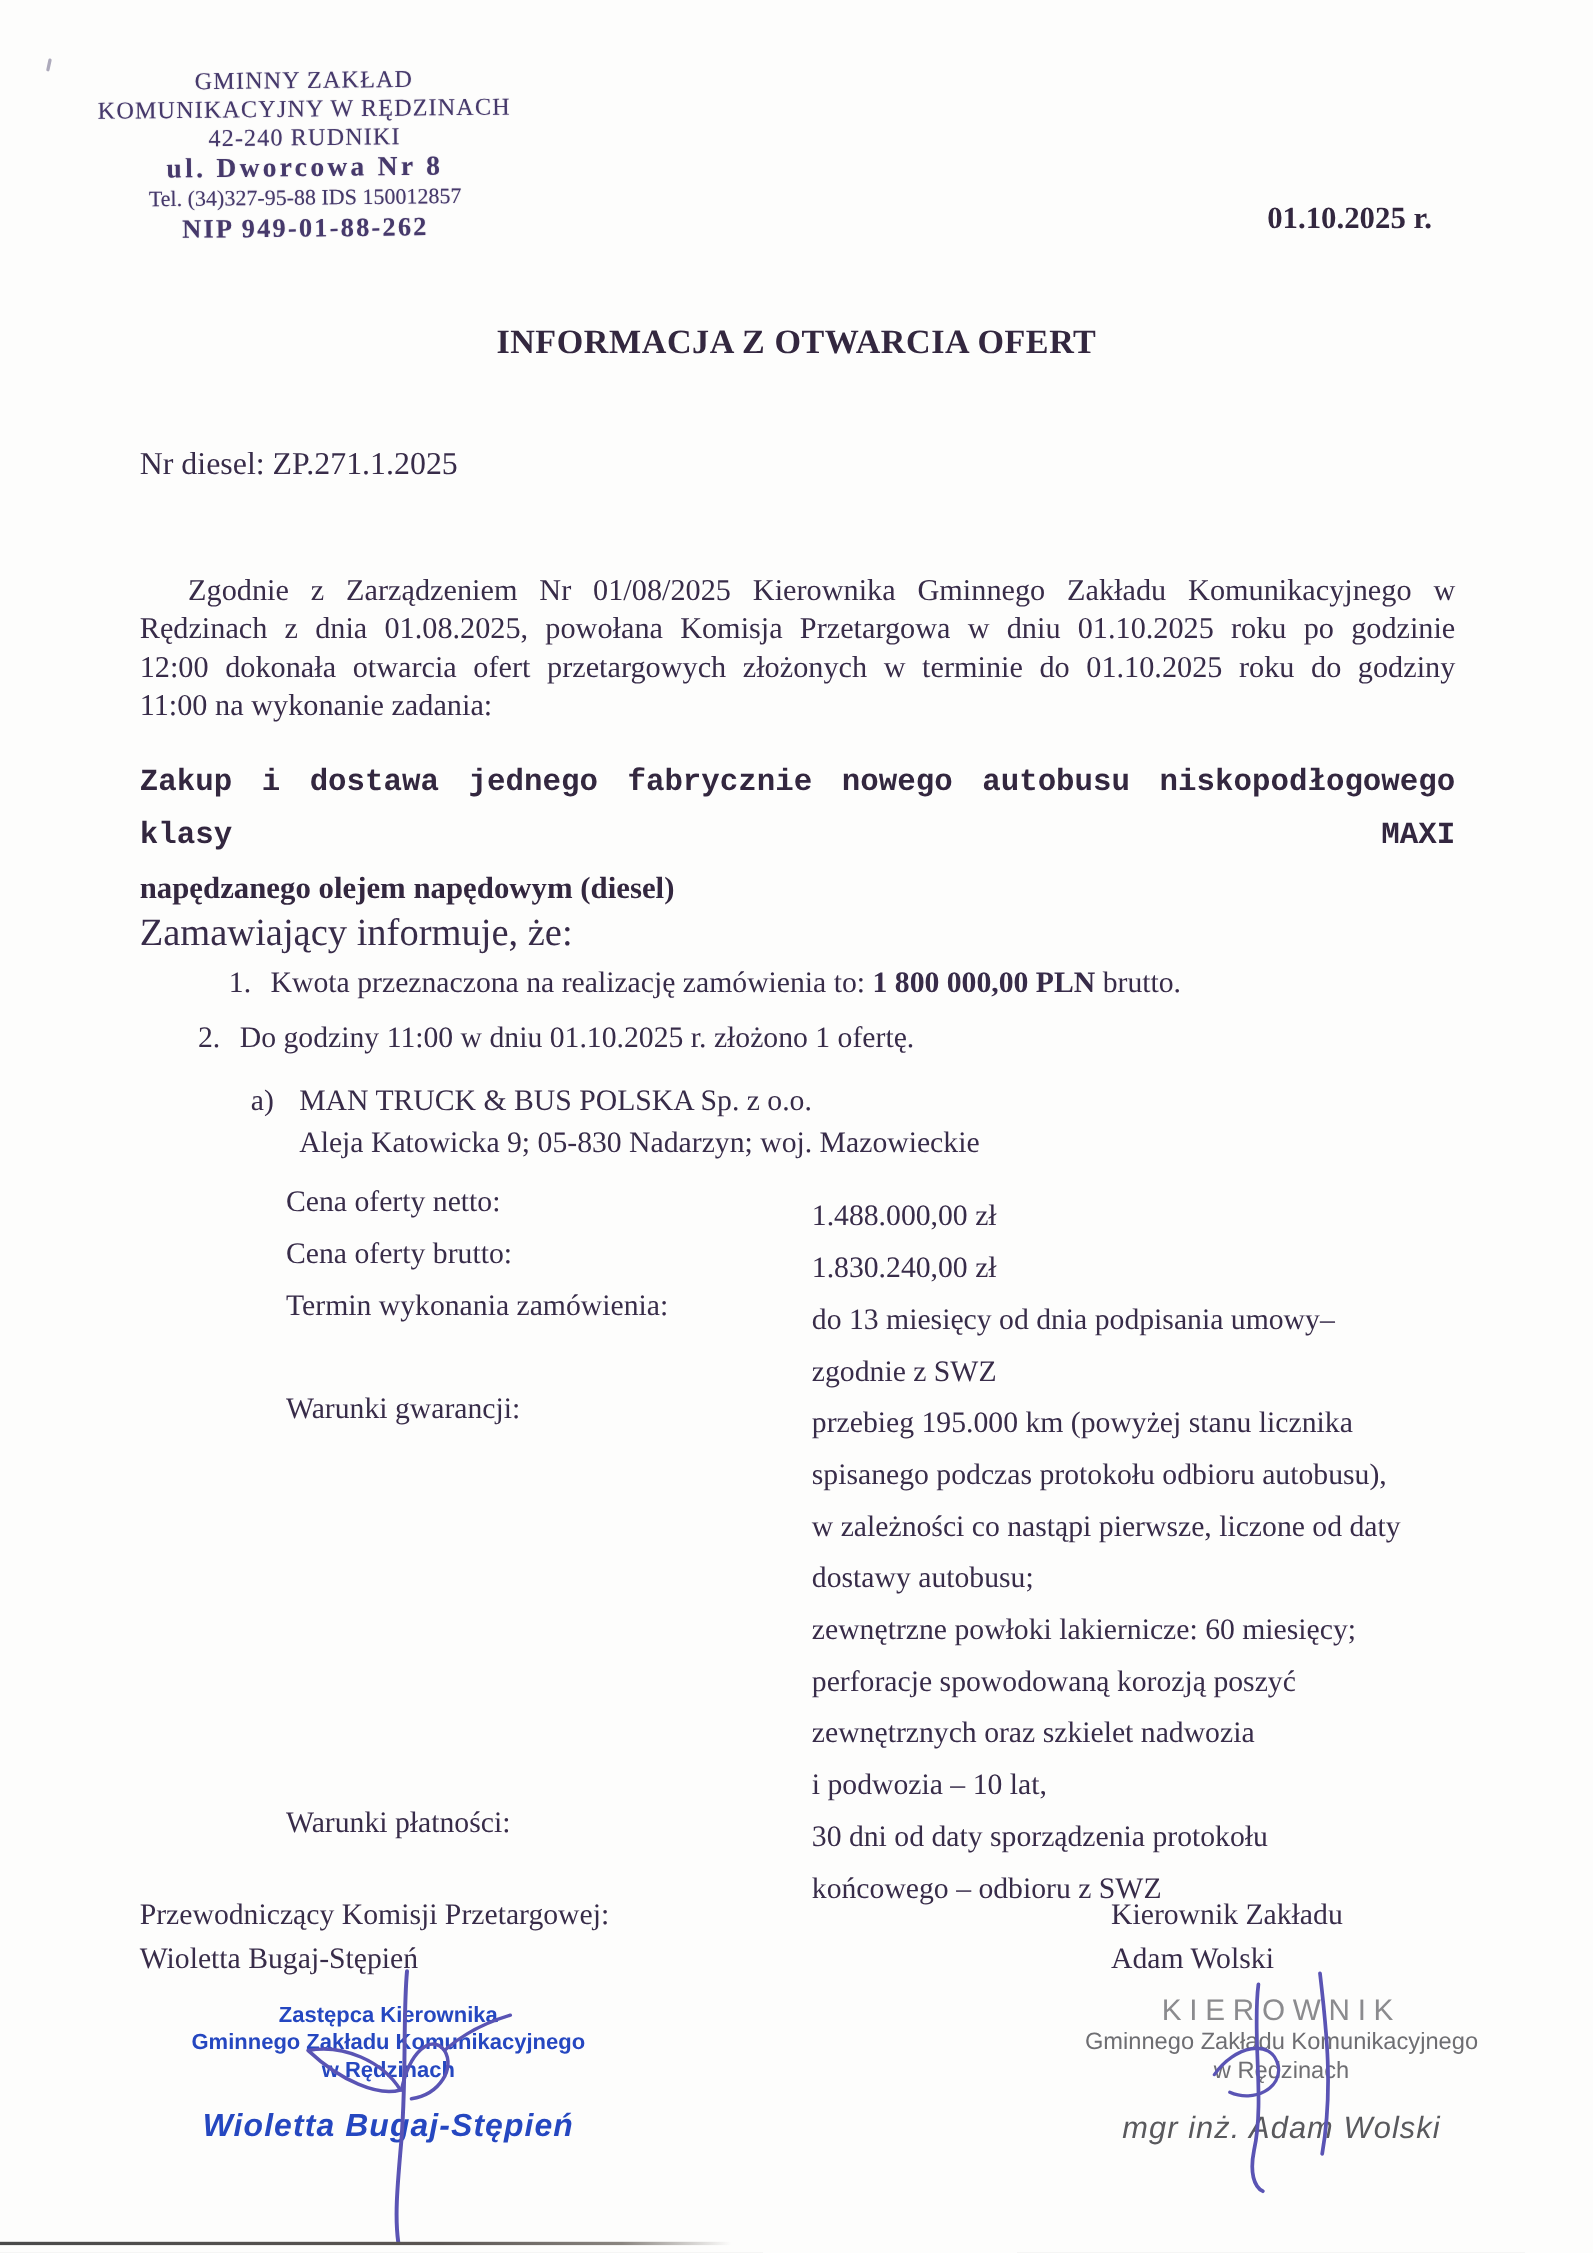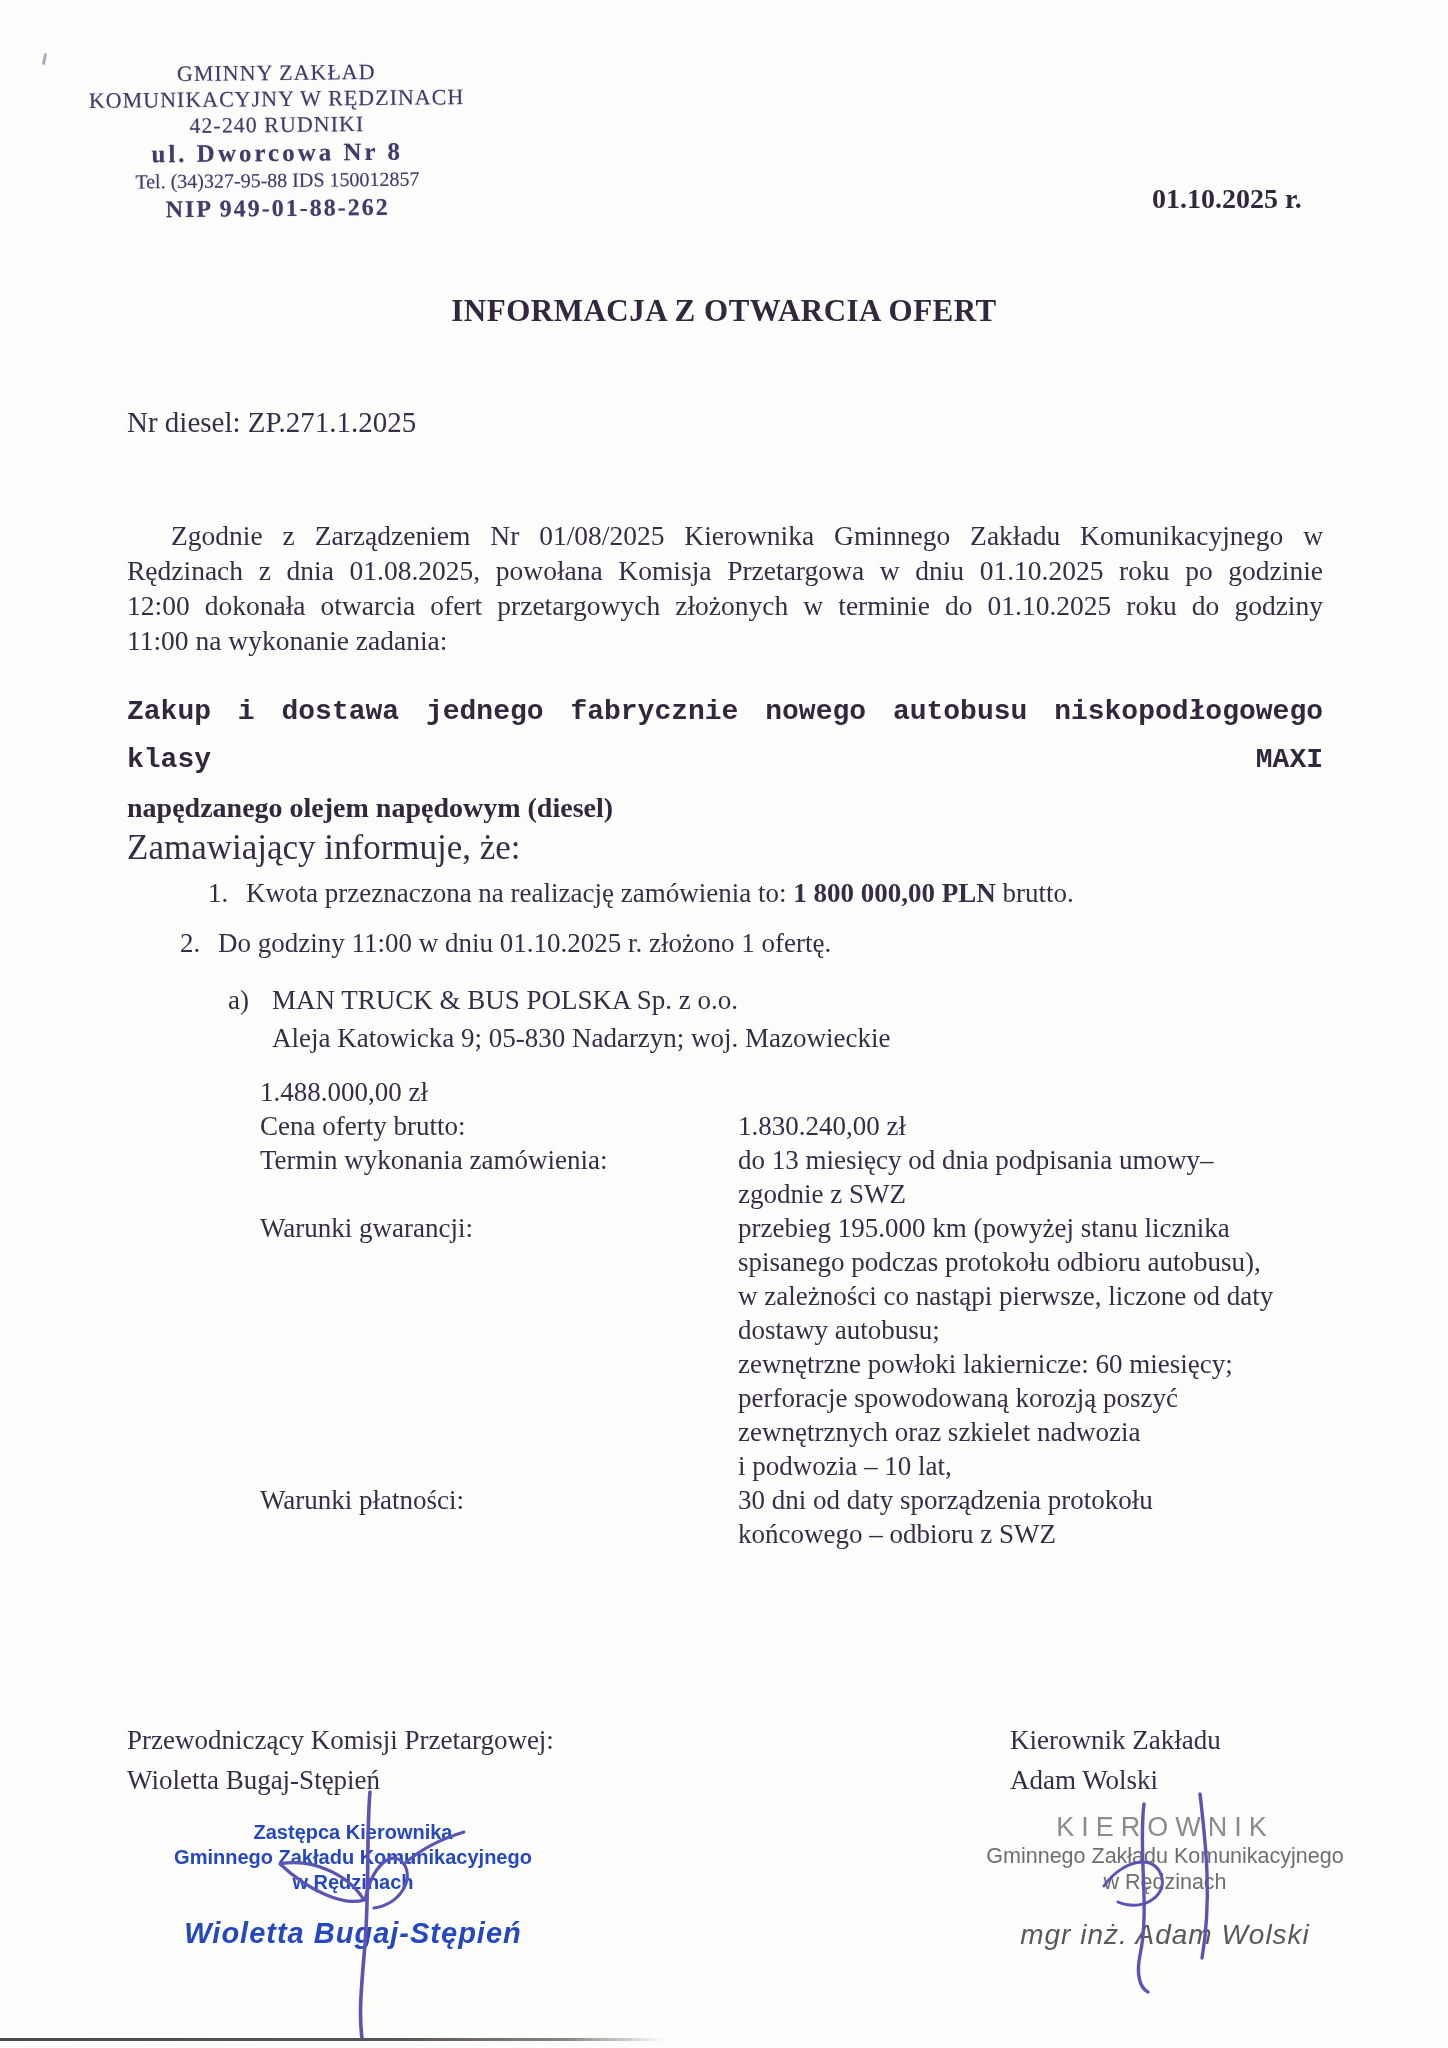--- a/index.html
+++ b/index.html
@@ -58,21 +58,21 @@
   .item-2{left:180px;top:928px;}
   .list-item .num{display:inline-block;width:38px;}
   .offer{position:absolute;left:228px;top:981px;font-size:27px;line-height:38px;}
   .offer .marker{display:inline-block;width:44px;vertical-align:top;}
   .offer .offer-text{display:inline-block;}
   
   .details{position:absolute;left:260px;top:1075px;width:1070px;font-size:27px;}
   .detail-row{display:flex;align-items:flex-start;}
   .detail-label{width:478px;flex:0 0 478px;line-height:34px;}
   .detail-value{width:585px;flex:0 0 585px;line-height:34px;}
-  .detail-value .vline{white-space:nowrap;}
+  .detail-value .vline{white-space:nowrap;margin-top:13px;}
   
   .sig-left{position:absolute;left:127px;top:1720px;font-size:27px;line-height:40px;}
   .sig-right{position:absolute;left:1010px;top:1720px;font-size:27px;line-height:40px;}
   
   .stamp-left{
     position:absolute;left:148px;top:1820px;width:410px;
     text-align:center;
     font-family:"Liberation Sans", sans-serif;
     color:#2547c0;font-weight:bold;
   }
@@ -150,20 +150,21 @@
     <span class="num">2.</span><span>Do godziny 11:00 w dniu 01.10.2025 r. złożono 1 ofertę.</span>
   </div>
 
   <div class="offer">
     <span class="marker">a)</span><span class="offer-text"><span>MAN TRUCK &amp; BUS POLSKA Sp. z o.o.</span><br><span>Aleja Katowicka 9; 05-830 Nadarzyn; woj. Mazowieckie</span></span>
   </div>
 
   <div class="details">
 
     <div class="detail-row">
+      <div class="detail-label">Cena oferty netto:</div>
       <div class="detail-value">
         <div class="vline">1.488.000,00 zł</div>
       </div>
     </div>
 
     <div class="detail-row">
       <div class="detail-label">Cena oferty brutto:</div>
       <div class="detail-value">
         <div class="vline">1.830.240,00 zł</div>
       </div>

